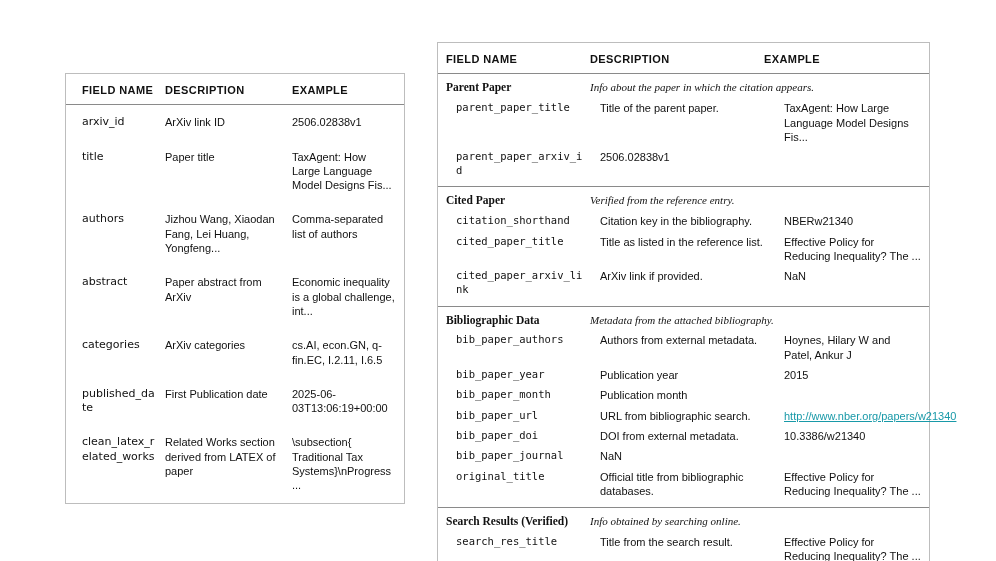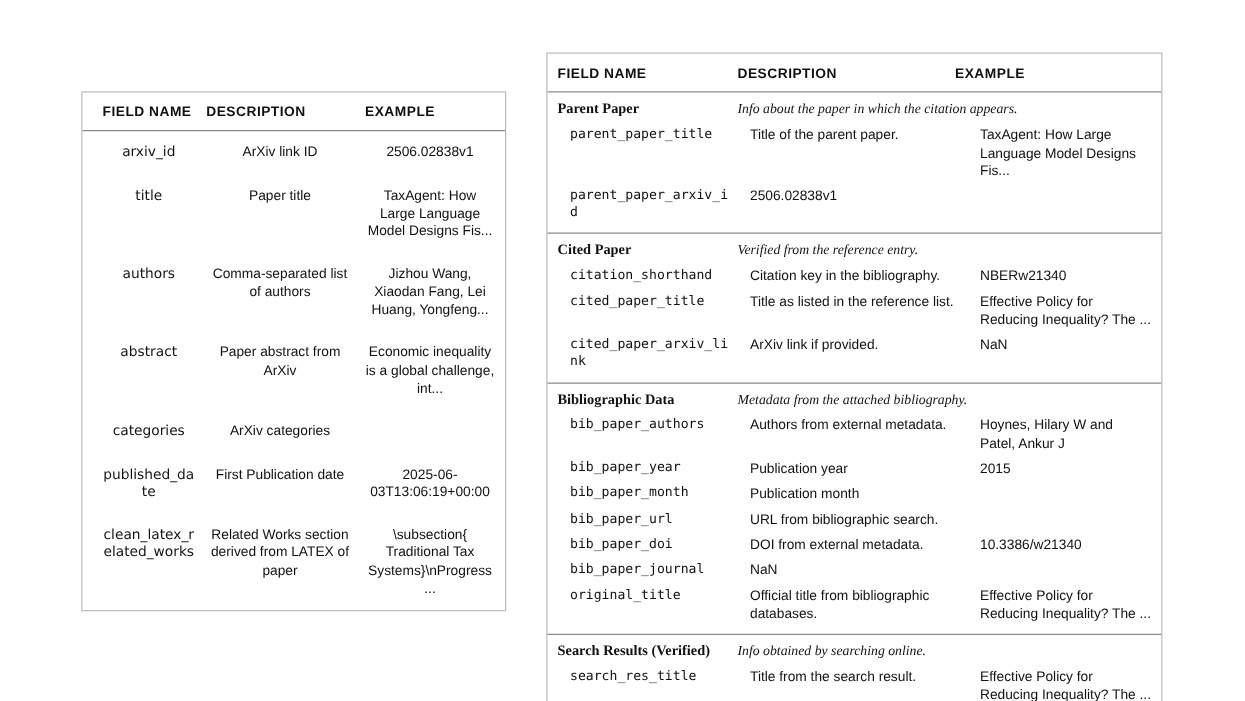--- a/index.html
+++ b/index.html
@@ -27,21 +27,21 @@
     font-weight: 700;
     font-size: 10px;
     letter-spacing: 0.4px;
     color: #111;
   }
   #left-table .header  { border-bottom: 1px solid #8a8a8a; padding: 9px 8px 7px 16px; }
   #right-table .header { padding: 9px 8px 7px 8px; }
 
   
   #left-table .row { grid-template-columns: 74px 118px 1fr; column-gap: 9px; }
-  #left-table .row:not(.header) { padding: 10px 8px 10px 16px; text-align: center; }
+  #left-table .row:not(.header) { padding: 10px 8px 10px 16px; }
 
   
   #right-table .row { grid-template-columns: 138px 168px 1fr; column-gap: 6px; }
   #right-table .row:not(.header):not(.sechead) { padding: 3px 8px 3px 8px; gap: 16px; }
   #right-table .sechead { padding: 6px 8px 3px 8px; }
   #right-table .row:not(.sechead) .f { padding-left: 10px; }
 
   .section { border-top: 1px solid #8a8a8a; padding-bottom: 6px; }
 
   .cell { font-size: 11px; line-height: 1.3; color: #111; overflow-wrap: break-word; }
@@ -91,31 +91,32 @@
         <div class="cell d">ArXiv link ID</div>
         <div class="cell e">2506.02838v1</div>
       </div>
       <div class="row">
         <div class="cell f">title</div>
         <div class="cell d">Paper title</div>
         <div class="cell e">TaxAgent: How Large Language Model Designs Fis...</div>
       </div>
       <div class="row">
         <div class="cell f">authors</div>
+        <div class="cell e">Jizhou Wang, Xiaodan Fang, Lei Huang, Yongfeng...</div>
         <div class="cell d">Comma-separated list of authors</div>
-        <div class="cell e">Jizhou Wang, Xiaodan Fang, Lei Huang, Yongfeng...</div>
       </div>
       <div class="row">
         <div class="cell f">abstract</div>
         <div class="cell d">Paper abstract from ArXiv</div>
         <div class="cell e">Economic inequality is a global challenge, int...</div>
       </div>
       <div class="row">
         <div class="cell f">categories</div>
         <div class="cell d">ArXiv categories</div>
+        <div class="cell e">cs.AI, econ.GN, q-fin.EC, I.2.11, I.6.5</div>
       </div>
       <div class="row">
         <div class="cell f">published_date</div>
         <div class="cell d">First Publication date</div>
         <div class="cell e">2025-06-03T13:06:19+00:00</div>
       </div>
       <div class="row">
         <div class="cell f">clean_latex_related_works</div>
         <div class="cell d">Related Works section derived from LATEX of paper</div>
         <div class="cell e">\subsection{ Traditional Tax Systems}\nProgress ...</div>
@@ -181,20 +182,21 @@
           <div class="cell d">Publication year</div>
           <div class="cell e">2015</div>
         </div>
         <div class="row">
           <div class="cell f mono">bib_paper_month</div>
           <div class="cell d">Publication month</div>
         </div>
         <div class="row">
           <div class="cell f mono">bib_paper_url</div>
           <div class="cell d">URL from bibliographic search.</div>
+          <div class="cell e link">http://www.nber.org/papers/w21340</div>
         </div>
         <div class="row">
           <div class="cell f mono">bib_paper_doi</div>
           <div class="cell d">DOI from external metadata.</div>
           <div class="cell e">10.3386/w21340</div>
         </div>
         <div class="row">
           <div class="cell f mono">bib_paper_journal</div>
           <div class="cell e">NaN</div>
         </div>

